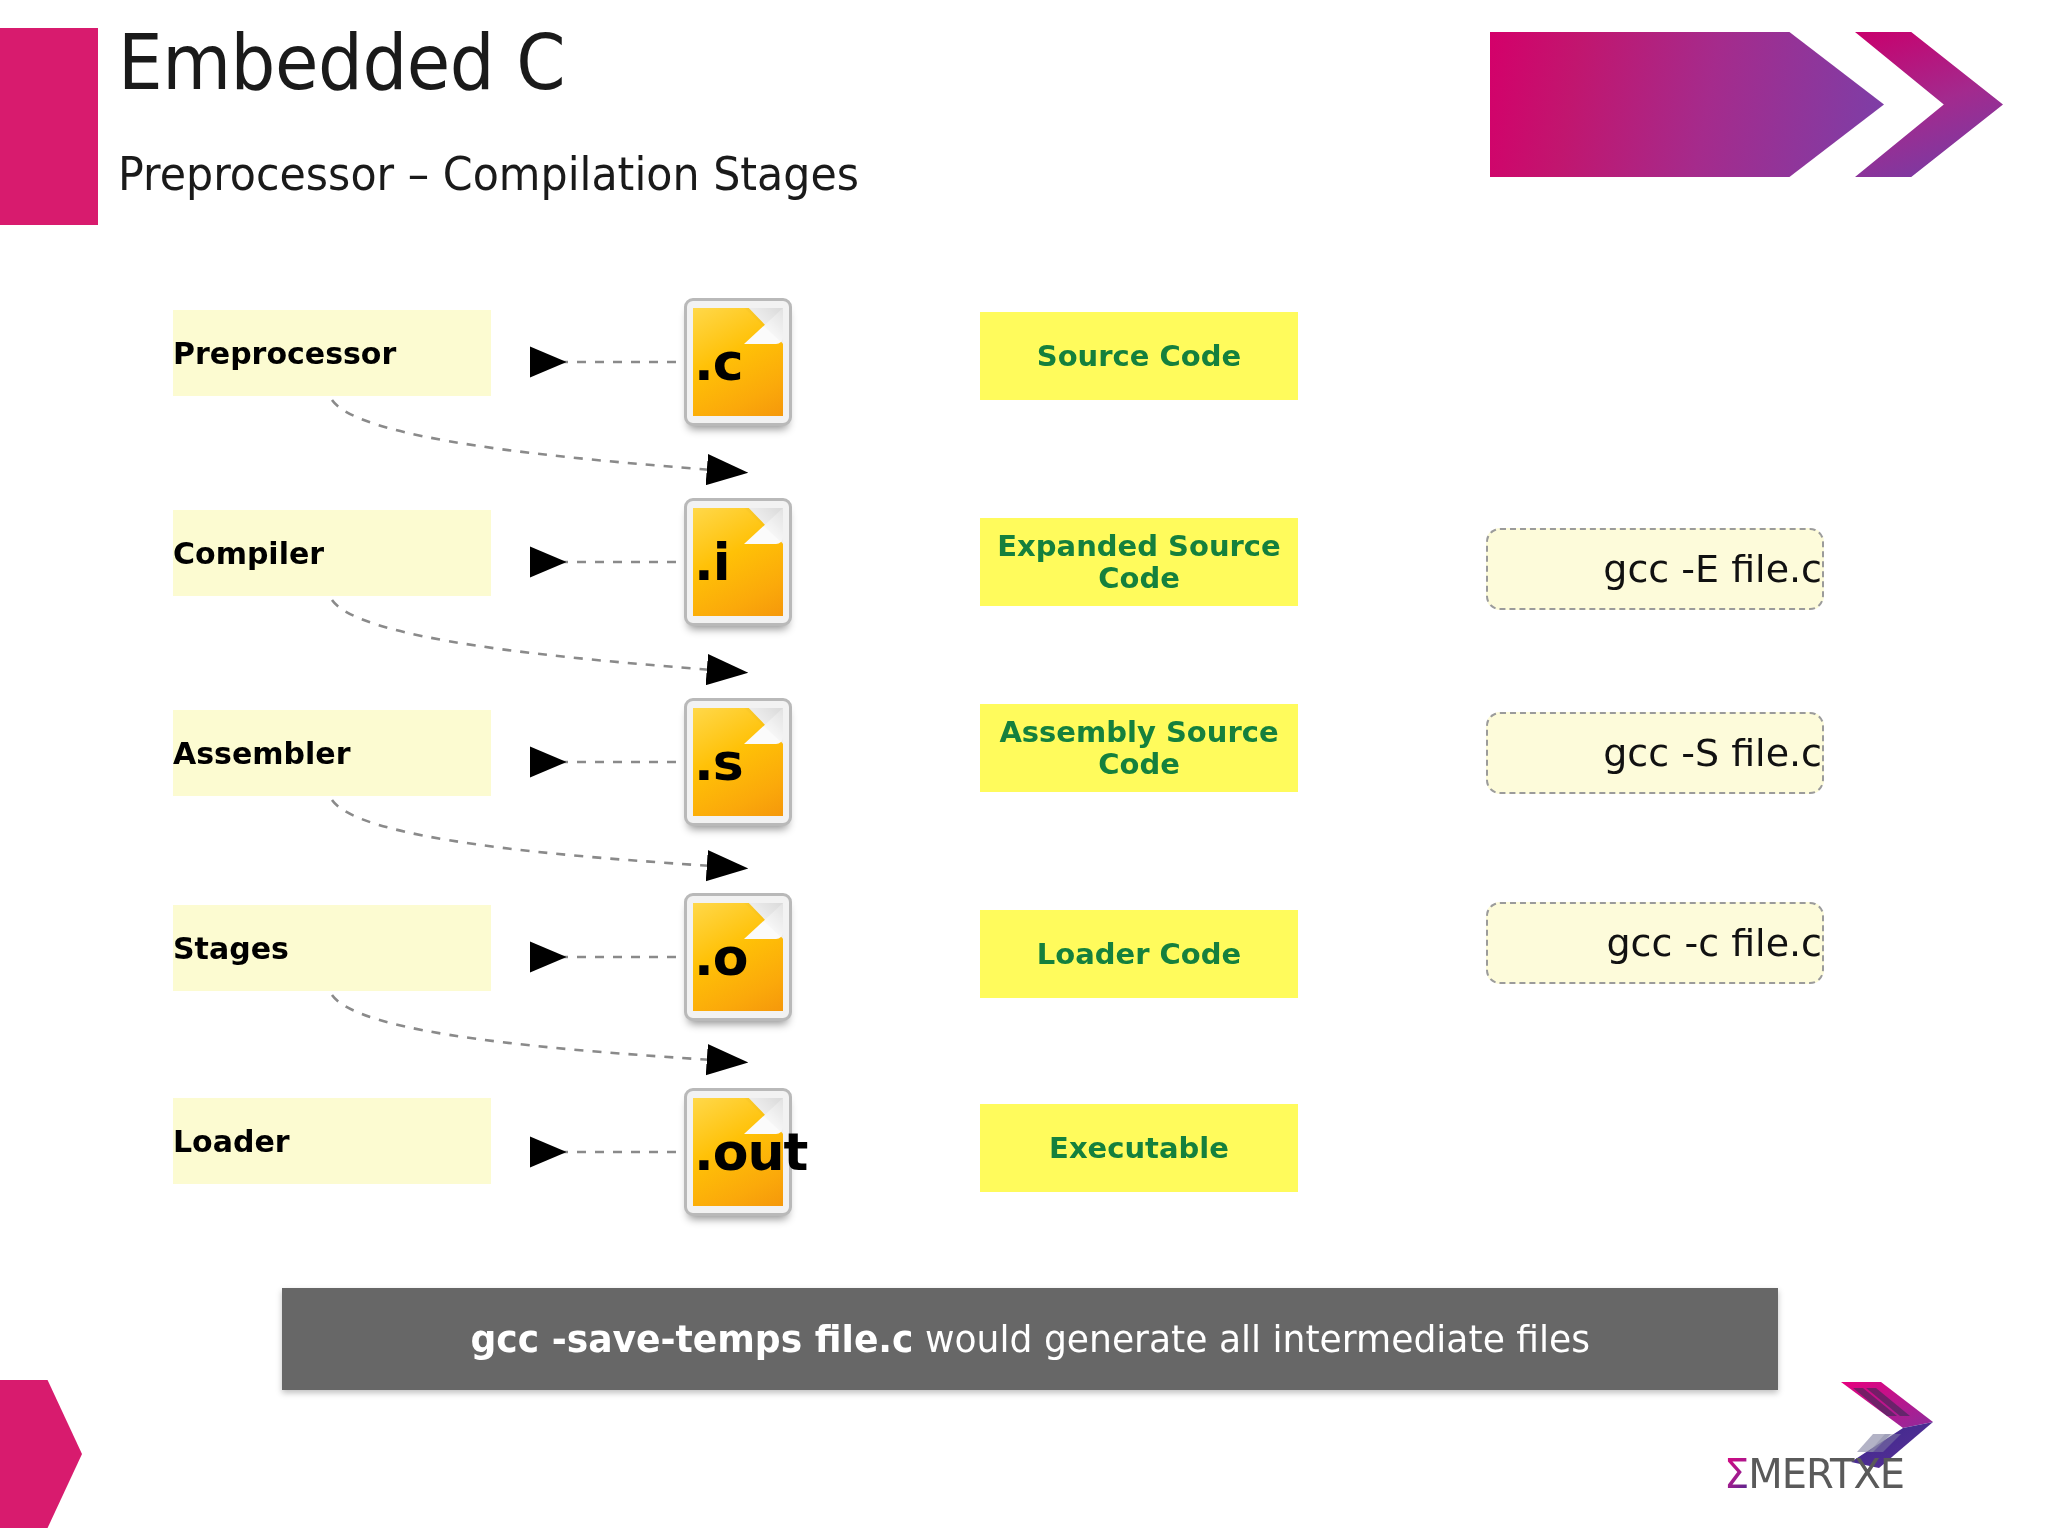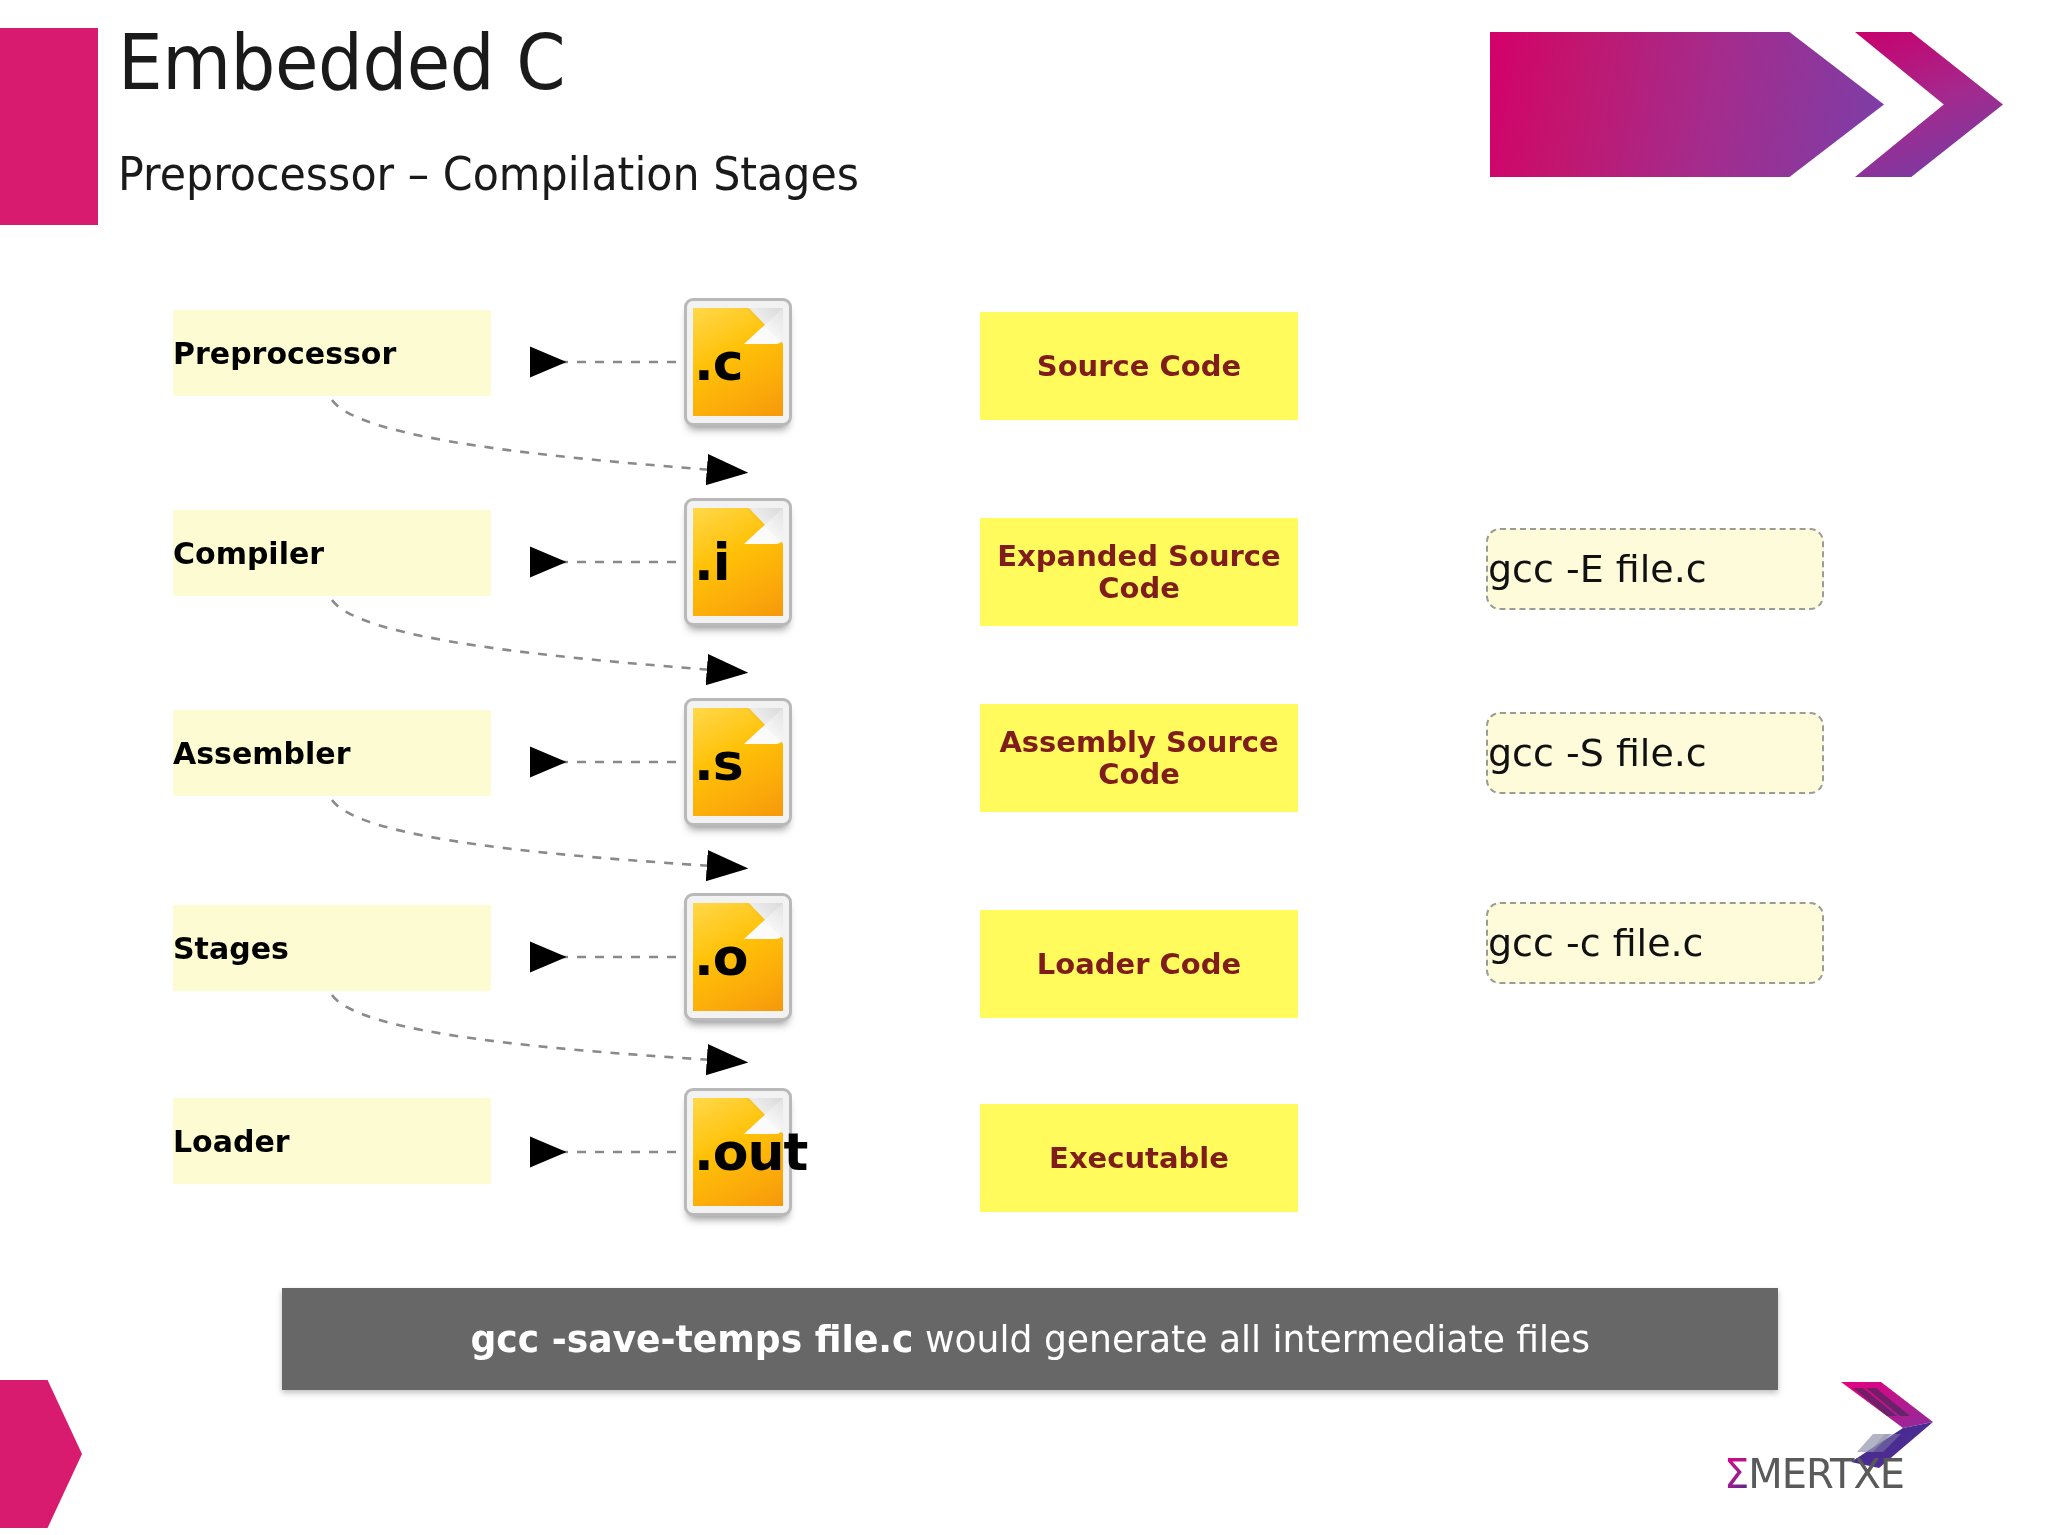--- a/index.html
+++ b/index.html
@@ -85,34 +85,34 @@
   }
   .label-box {
     position: absolute;
     background: #FFFB5C;
     display: flex;
     align-items: center;
     justify-content: center;
     text-align: center;
     font-size: 29px;
     font-weight: 700;
-    color: #7f1d1d;
+    color: #15803d;
     line-height: 1.12;
     left: 980px;
     width: 318px;
-    height: 108px;
+    height: 88px;
   }
   .cmd-box {
     position: absolute;
     background: #FDFBDA;
     border: 2px dashed #9b9b9b;
     border-radius: 14px;
     display: flex;
     align-items: center;
-    justify-content: flex-start;
+    justify-content: flex-end;
     font-size: 38px;
     font-weight: 400;
     color: #111111;
     left: 1486px;
     width: 334px;
     height: 78px;
   }
 
   
   .file-icon {

